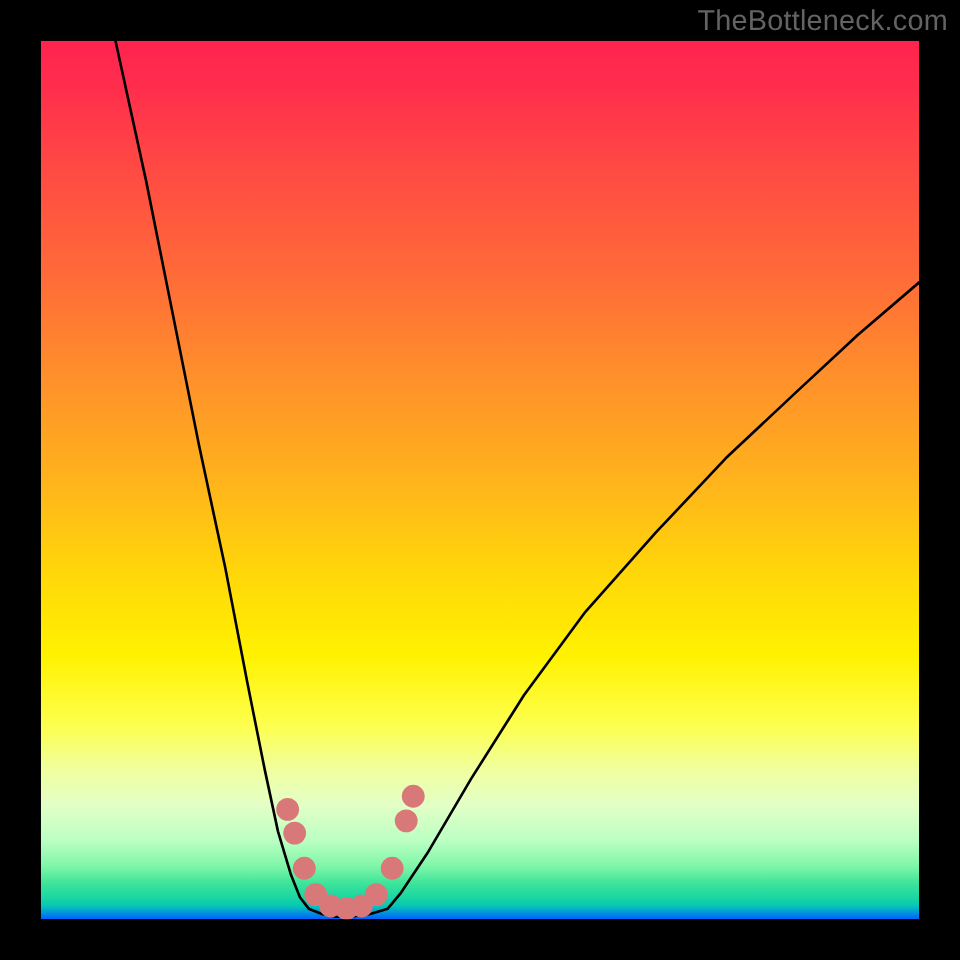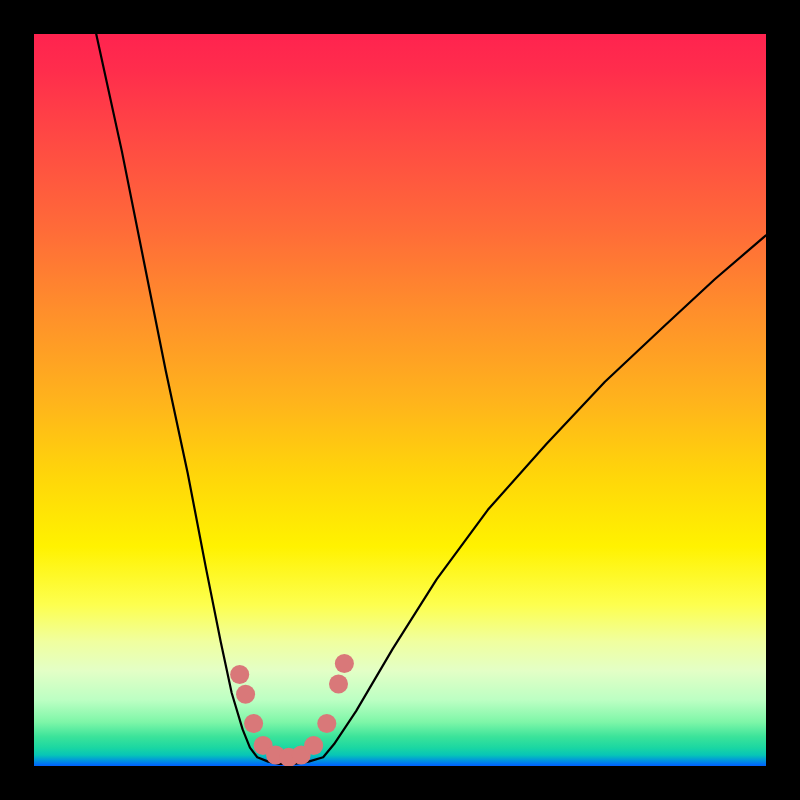--- a/index.html
+++ b/index.html
@@ -82,20 +82,21 @@
   .marker {
     fill: #d97879;
     stroke: none;
   }
 </style>
 </head>
 <body>
 
 <div class="frame">
 
+  <div class="watermark">TheBottleneck.com</div>
 
   <div class="plot-area">
     <div class="gradient"></div>
 
     <svg class="curves" viewBox="0 0 732 732" preserveAspectRatio="none">
       <path id="curve-path" class="curve-line" d="M62.22 0.00 L87.84 117.12 L109.80 226.92 L131.76 336.72 L153.72 439.20 L172.02 534.36 L186.66 607.56 L197.64 658.80 L208.62 695.40 L215.94 713.70 L223.26 723.22 L223.26 723.22 L234.24 727.61 L245.22 729.80 L259.86 729.80 L274.50 727.61 L289.14 723.22 L289.14 723.22 L300.12 710.04 L322.08 677.10 L358.68 614.88 L402.60 545.34 L453.84 475.80 L512.40 409.92 L570.96 347.70 L629.52 292.80 L680.76 245.22 L732.00 201.30"></path>
       <g id="marker-group">
           <circle cx="205.69" cy="640.50" r="9.52" class="marker"></circle>
           <circle cx="211.55" cy="660.26" r="9.52" class="marker"></circle>
           <circle cx="219.60" cy="689.54" r="9.52" class="marker"></circle>

